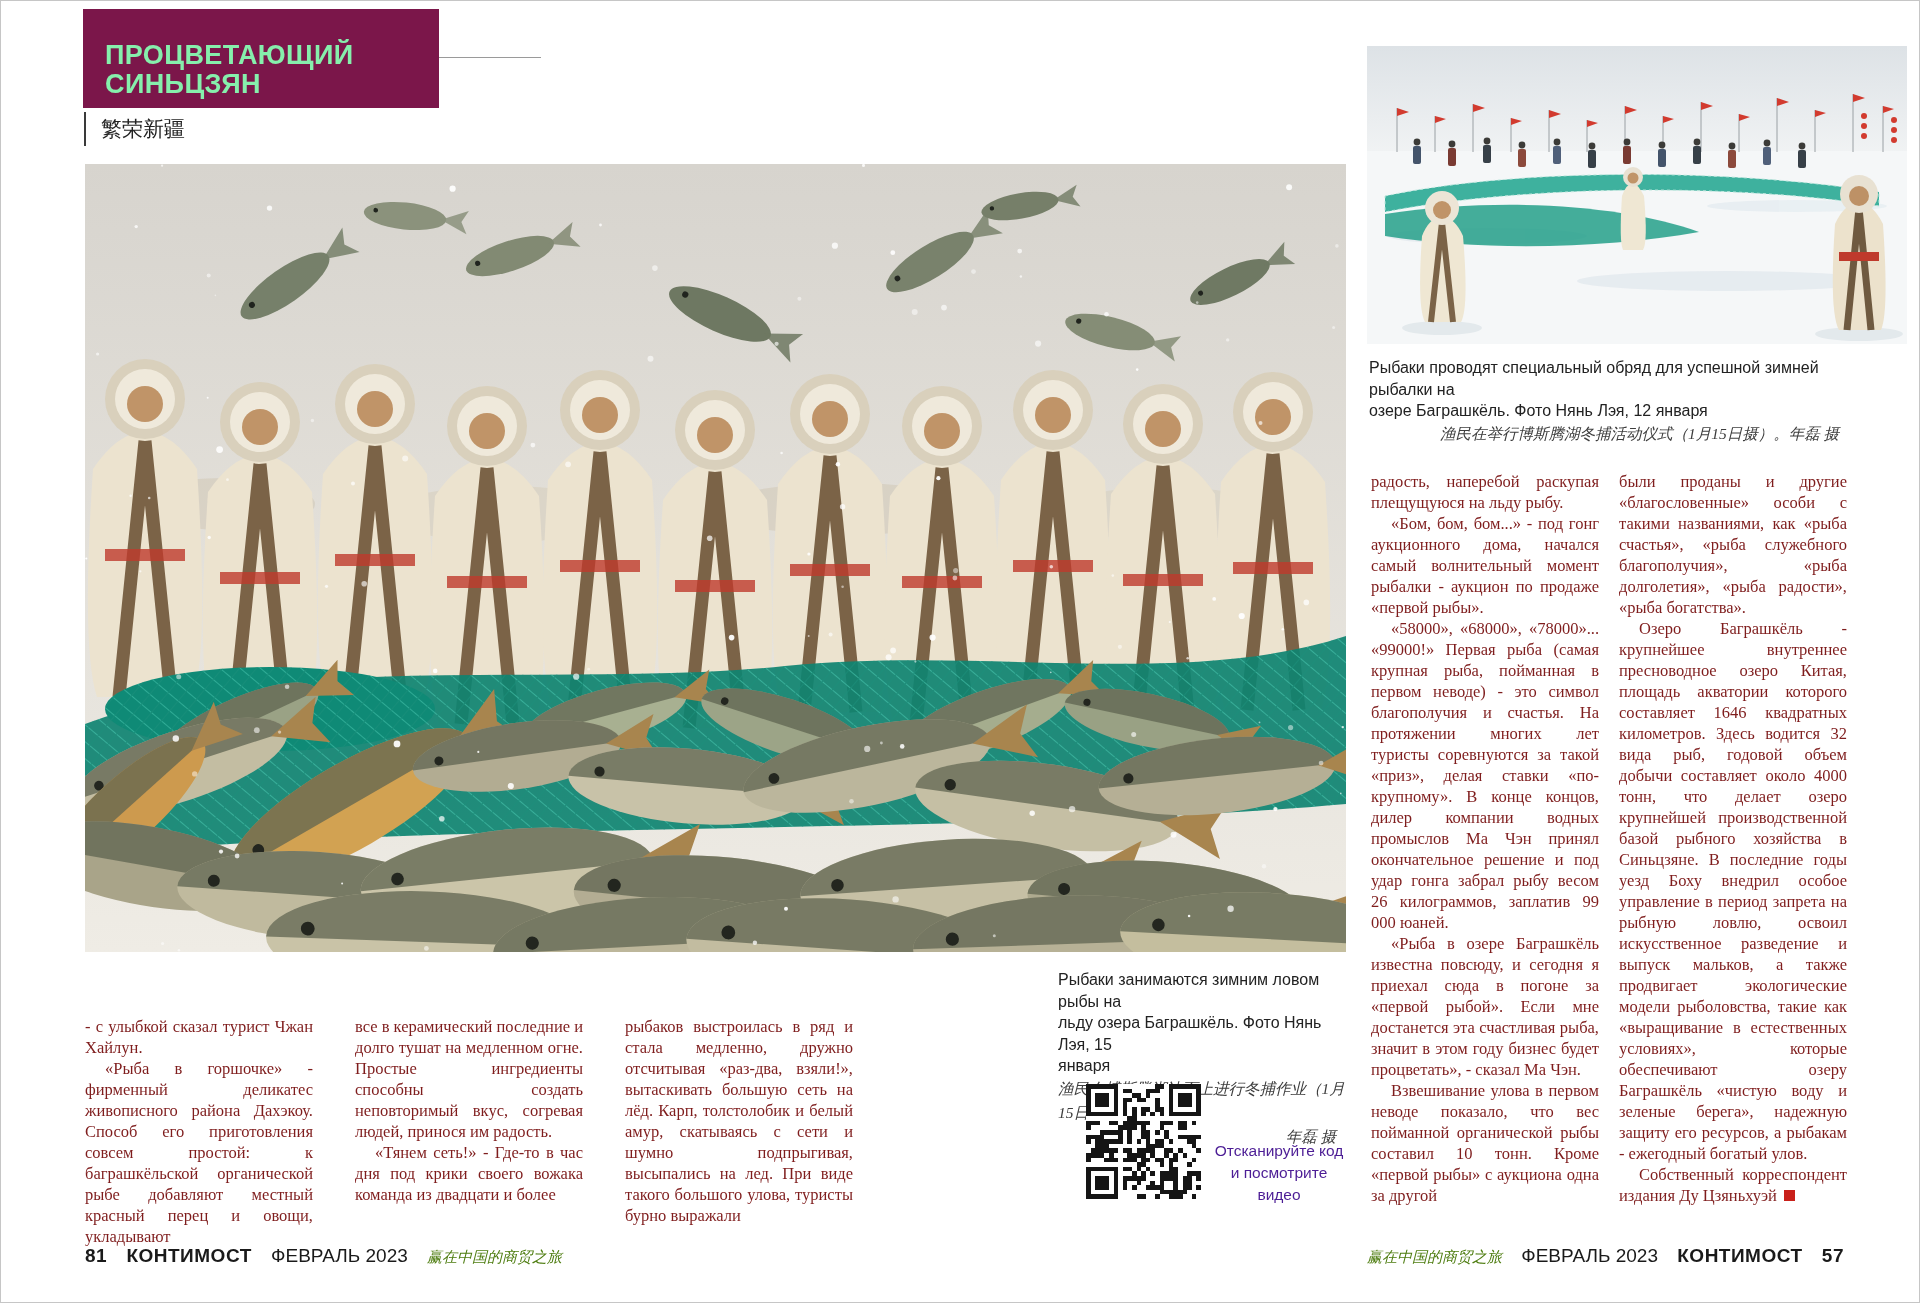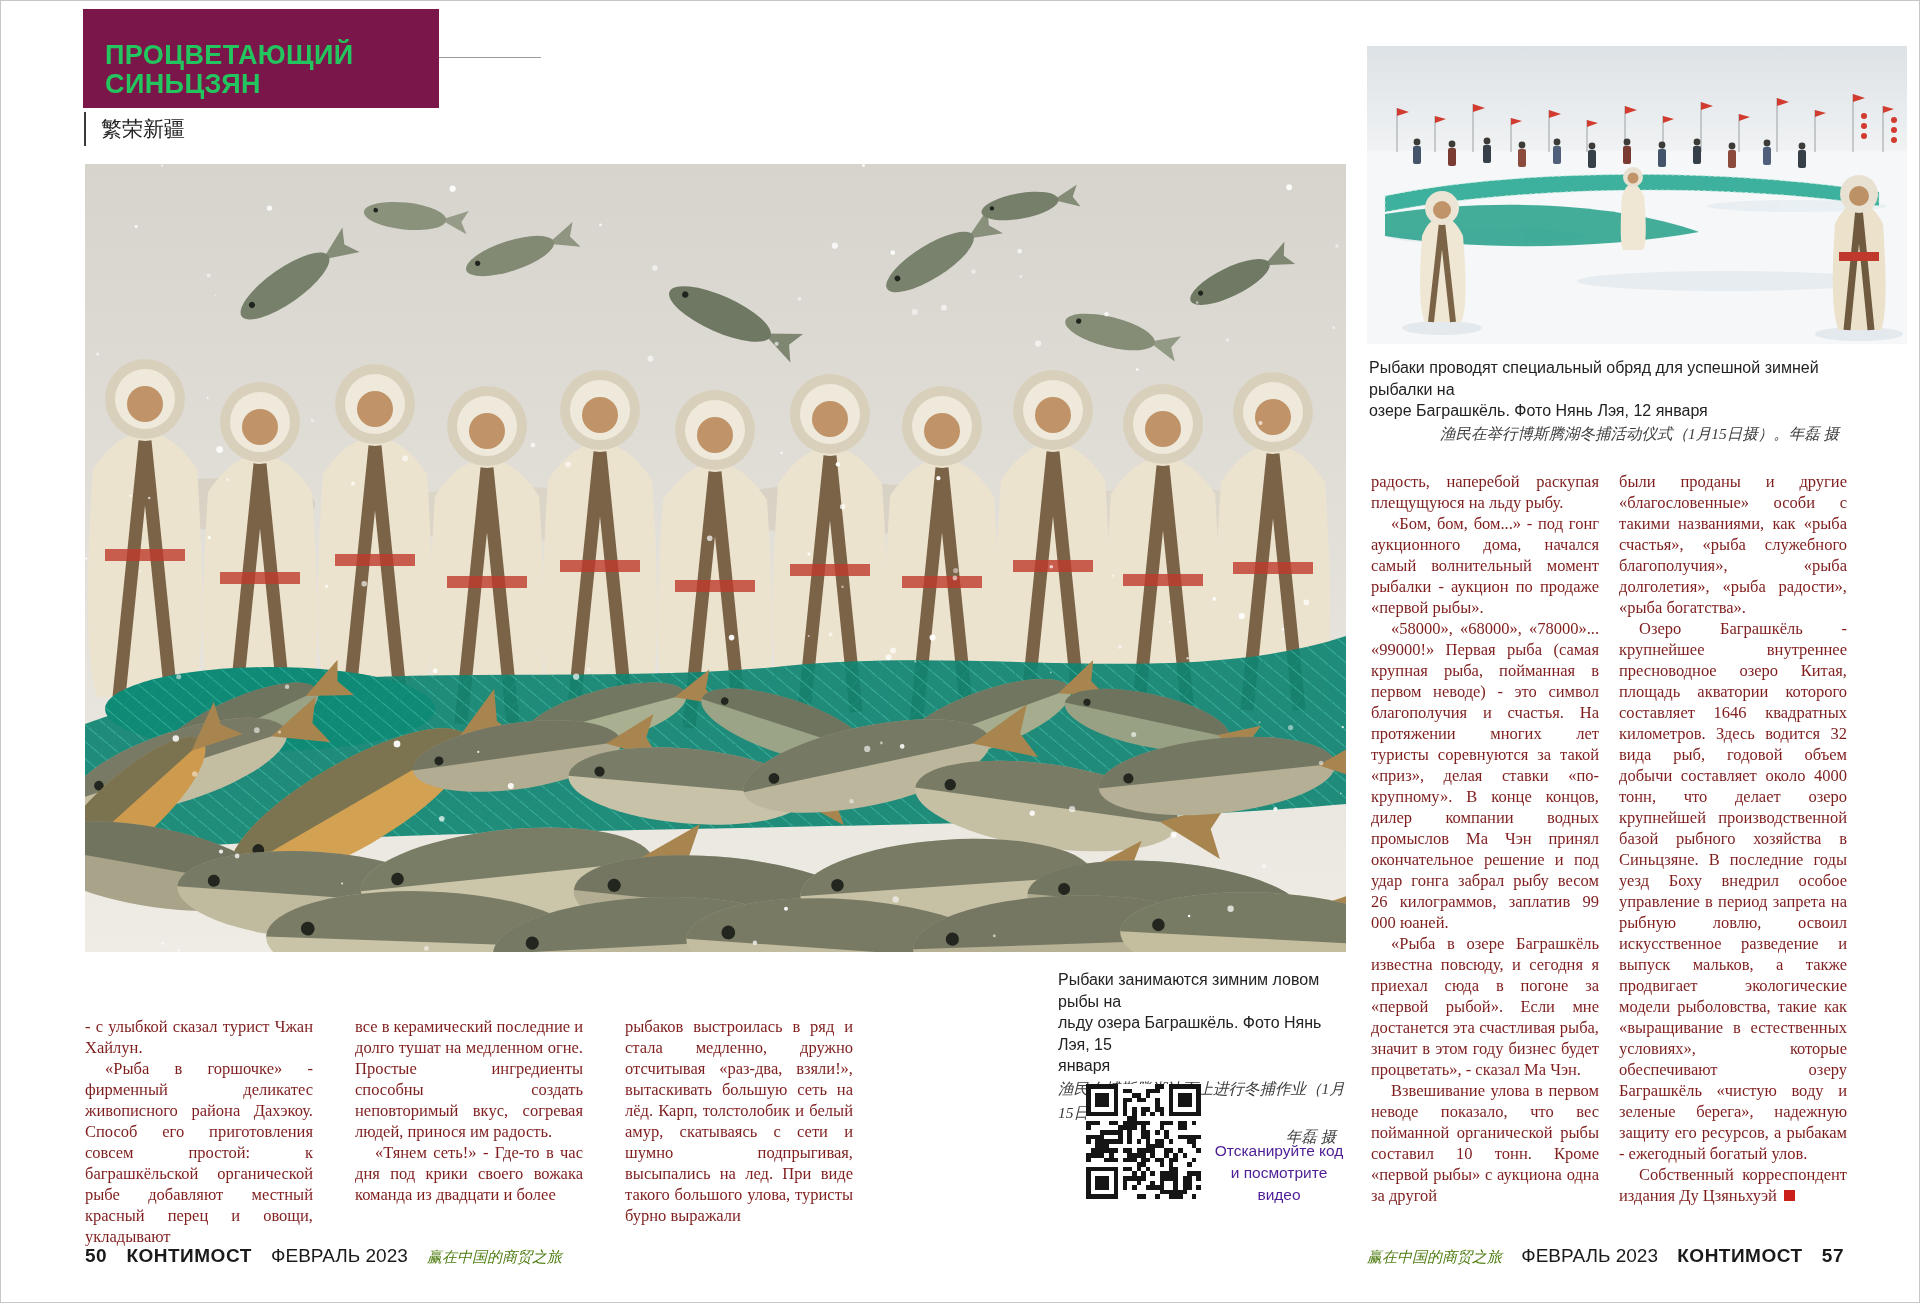--- a/index.html
+++ b/index.html
@@ -4,21 +4,21 @@
 <style>
   html,body{margin:0;padding:0;background:#ffffff;}
   body{font-family:"Liberation Sans",sans-serif;color:#141414;}
   .spread{position:relative;width:1920px;height:1303px;background:#ffffff;
           border:1px solid #c6c6c6;box-sizing:border-box;overflow:hidden;}
 
   
   .title-block{position:absolute;left:82px;top:8px;width:356px;height:99px;
                background:#7b164a;display:flex;flex-direction:column;justify-content:flex-end;
                padding:0 0 9px 22px;box-sizing:border-box;}
-  .title-block .tl{color:#22c55e;font-weight:700;font-size:27px;line-height:29px;letter-spacing:.4px;}
+  .title-block .tl{color:#86efac;font-weight:700;font-size:27px;line-height:29px;letter-spacing:.4px;}
   .title-rule{position:absolute;left:438px;top:56px;width:102px;height:1px;background:#9a9a9a;}
   .subtitle-tick{position:absolute;left:83px;top:111px;width:2px;height:34px;background:#3a3a3a;}
   .subtitle-cn{position:absolute;left:100px;top:114px;font-size:21px;color:#222;
                font-family:"Liberation Serif",serif;}
 
   
   .photo{position:absolute;overflow:hidden;background:#e8e6e0;}
   .photo svg{display:block;width:100%;height:100%;}
   .photo-main{left:84px;top:163px;width:1261px;height:788px;}
   .photo-ritual{left:1366px;top:45px;width:540px;height:298px;}
@@ -649,21 +649,21 @@
         <rect x="19" y="24" width="1" height="1" fill="#151515"></rect>
         <rect x="20" y="24" width="1" height="1" fill="#151515"></rect>
         <rect x="23" y="24" width="1" height="1" fill="#151515"></rect>
       </svg>
   </div>
   <div class="qr-label">Отсканируйте код
 и посмотрите
 видео</div>
 
   <div class="footer footer-left">
-    <span class="b">50</span><span class="sp"></span>
+    <span class="b">81</span><span class="sp"></span>
     <span class="b">КОНТИМОСТ</span><span class="sp"></span>
     <span>ФЕВРАЛЬ 2023</span><span class="sp"></span>
     <span class="cn">赢在中国的商贸之旅</span>
   </div>
   <div class="footer footer-right">
     <span class="cn">赢在中国的商贸之旅</span><span class="sp"></span>
     <span>ФЕВРАЛЬ 2023</span><span class="sp"></span>
     <span class="b">КОНТИМОСТ</span><span class="sp"></span>
     <span class="b">57</span>
   </div>

